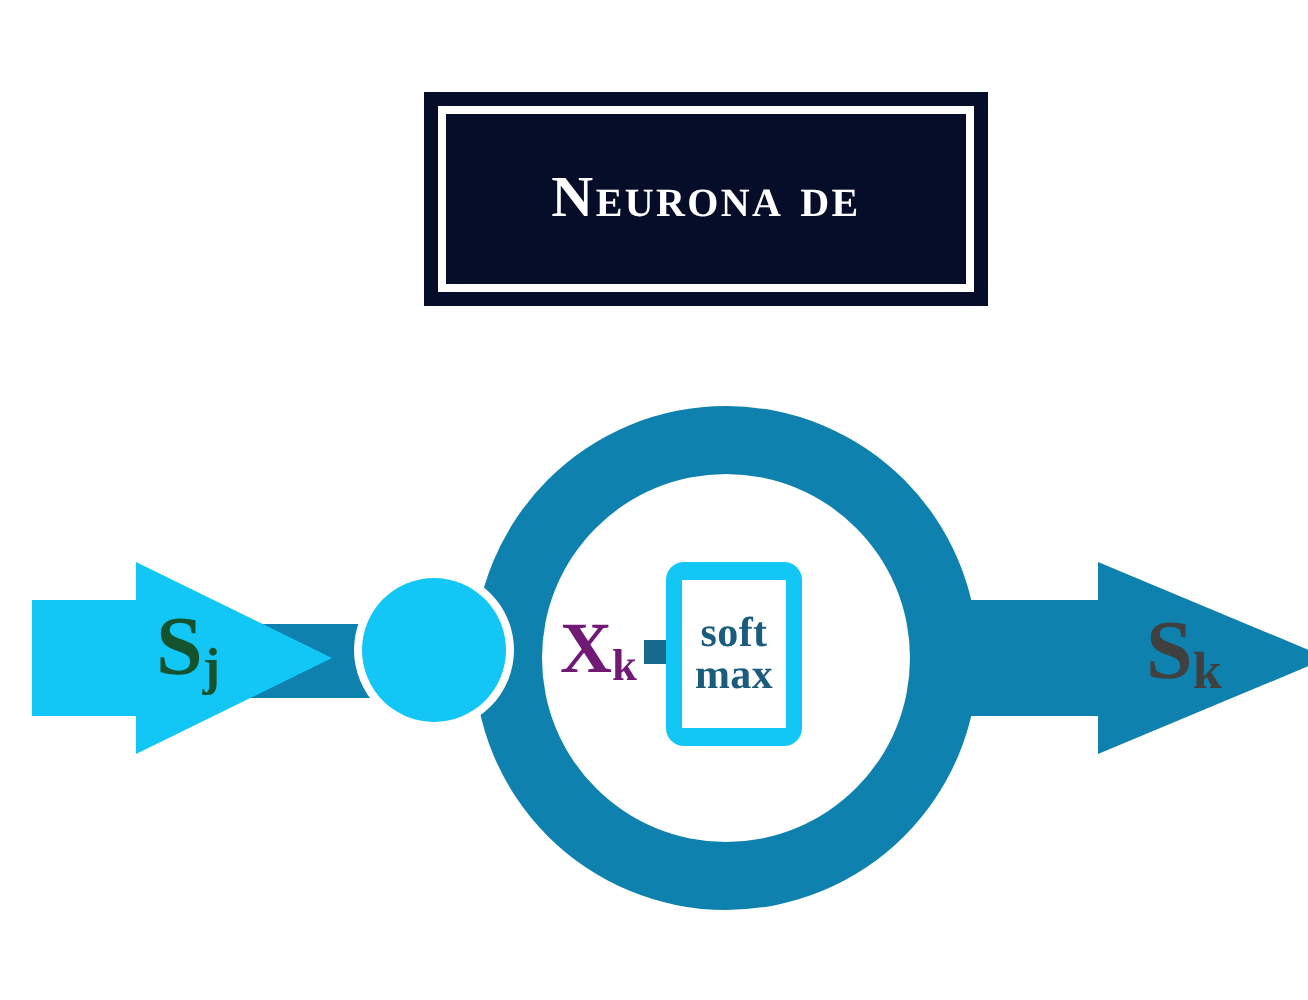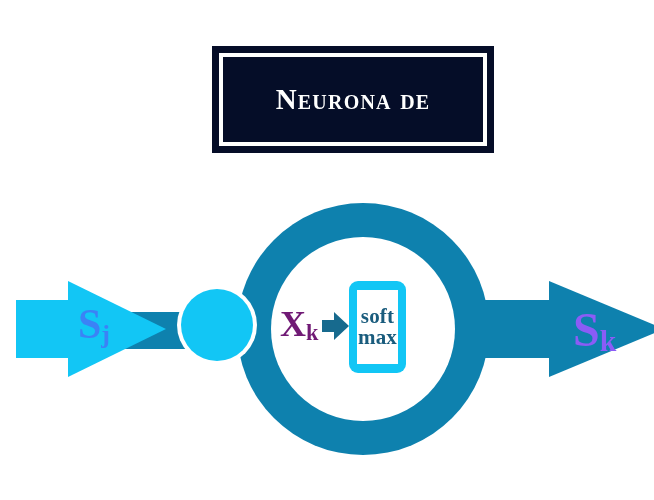--- a/index.html
+++ b/index.html
@@ -83,47 +83,47 @@
     vertical-align: baseline;
     position: relative;
     top: 0.18em;
     letter-spacing: 0;
   }
 
   #label-sj {
     left: 62px;
     top: 300px;
     font-size: 42px;
-    color: #3b82f6;
+    color: #14532d;
   }
   #label-wjk {
     left: 172px;
     top: 303px;
     font-size: 35px;
     color: #ffffff;
   }
   #label-xk {
     left: 264px;
     top: 303px;
     font-size: 36px;
     color: #701a75;
   }
   #label-sk {
     left: 557px;
     top: 302px;
-    font-size: 48px;
-    color: #8b5cf6;
+    font-size: 42px;
+    color: #404040;
   }
 
   
   .softmax-box {
     position: absolute;
-    left: 333px;
+    left: 317px;
     top: 281px;
-    width: 57px;
+    width: 68px;
     height: 92px;
     background: #12c6f5;
     border-radius: 9px;
     box-sizing: border-box;
     padding: 9px 8px;
   }
   .softmax-inner {
     width: 100%;
     height: 100%;
     background: #ffffff;

